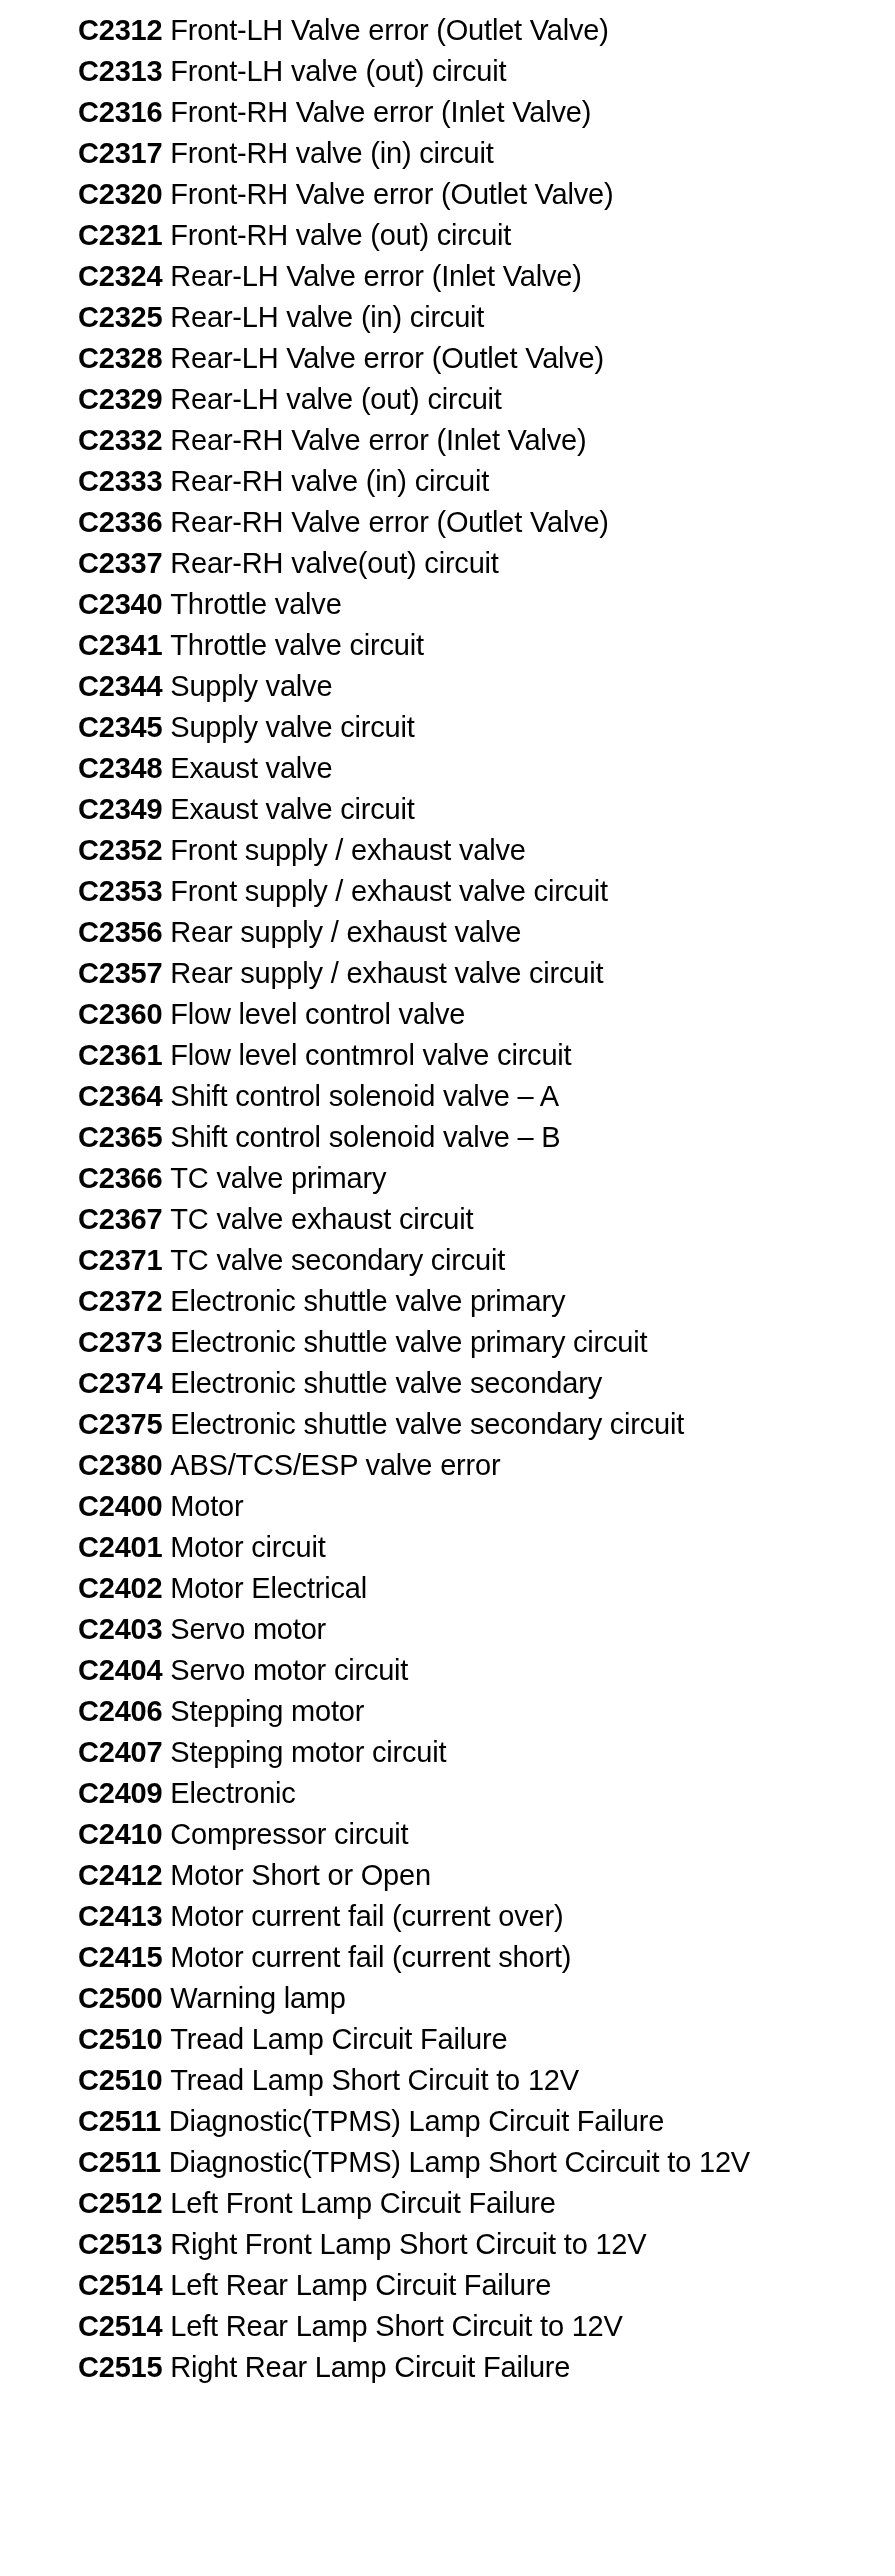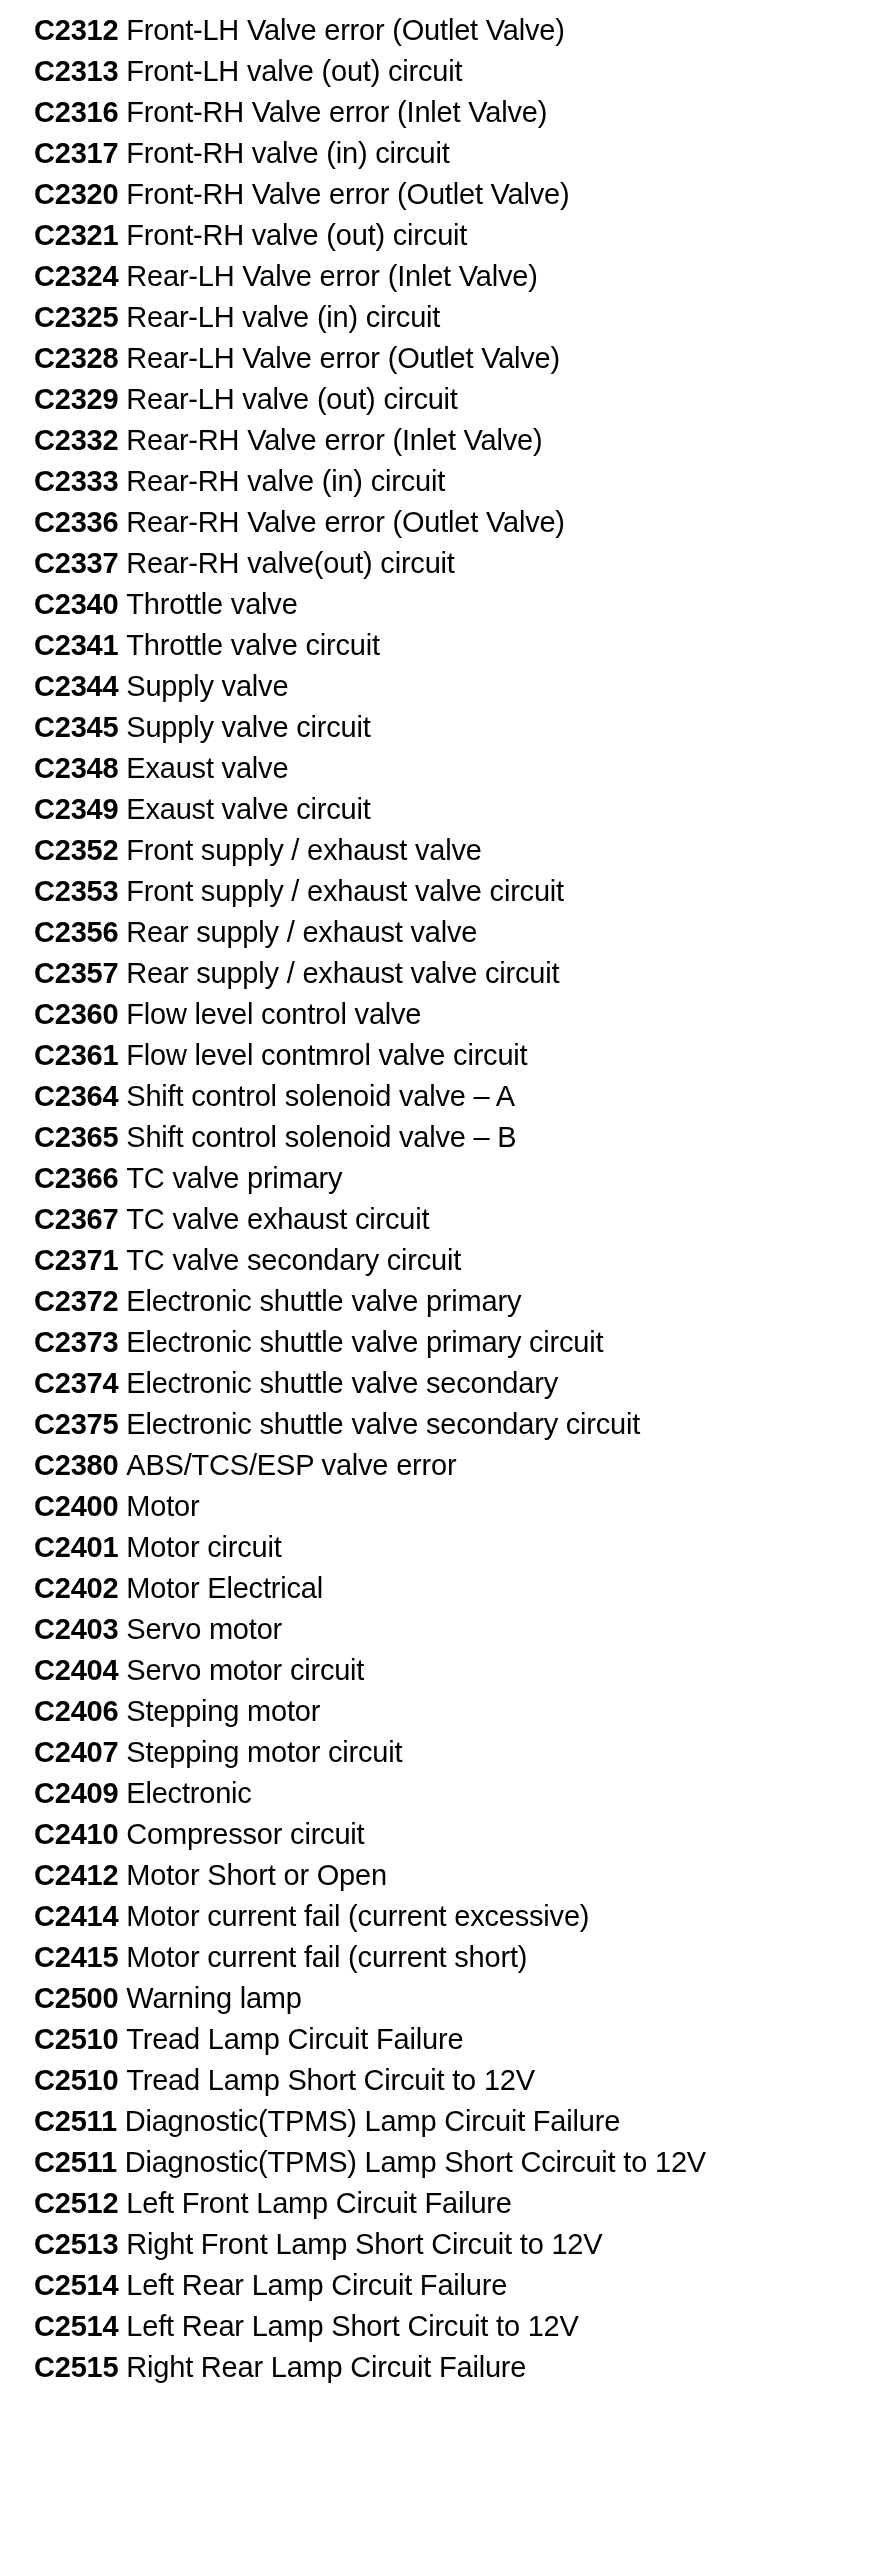--- a/index.html
+++ b/index.html
@@ -10,20 +10,21 @@
   body {
     width: 895px;
     height: 2576px;
     font-family: "Liberation Sans", sans-serif;
     color: #000000;
     overflow: hidden;
   }
   .page {
     box-sizing: border-box;
     padding: 10.4px 7.6px 0 34px;
+    margin-left: 44px;
   }
   .dtc-list {
     display: block;
   }
   .row {
     white-space: nowrap;
     font-size: 29px;
     line-height: 41px;
     height: 41px;
     letter-spacing: -0.2px;
@@ -219,24 +220,24 @@
   </div>
 
   <div class="row">
     <span class="code">C2410</span><span class="desc">Compressor circuit</span>
   </div>
 
   <div class="row">
     <span class="code">C2412</span><span class="desc">Motor Short or Open</span>
   </div>
 
-
-  <div class="row">
-    <span class="code">C2414</span><span class="desc">Motor current fail (current excessive)</span>
-  </div>
+  <div class="row">
+    <span class="code">C2413</span><span class="desc">Motor current fail (current over)</span>
+  </div>
+
 
   <div class="row">
     <span class="code">C2415</span><span class="desc">Motor current fail (current short)</span>
   </div>
 
   <div class="row">
     <span class="code">C2500</span><span class="desc">Warning lamp</span>
   </div>
 
   <div class="row">

